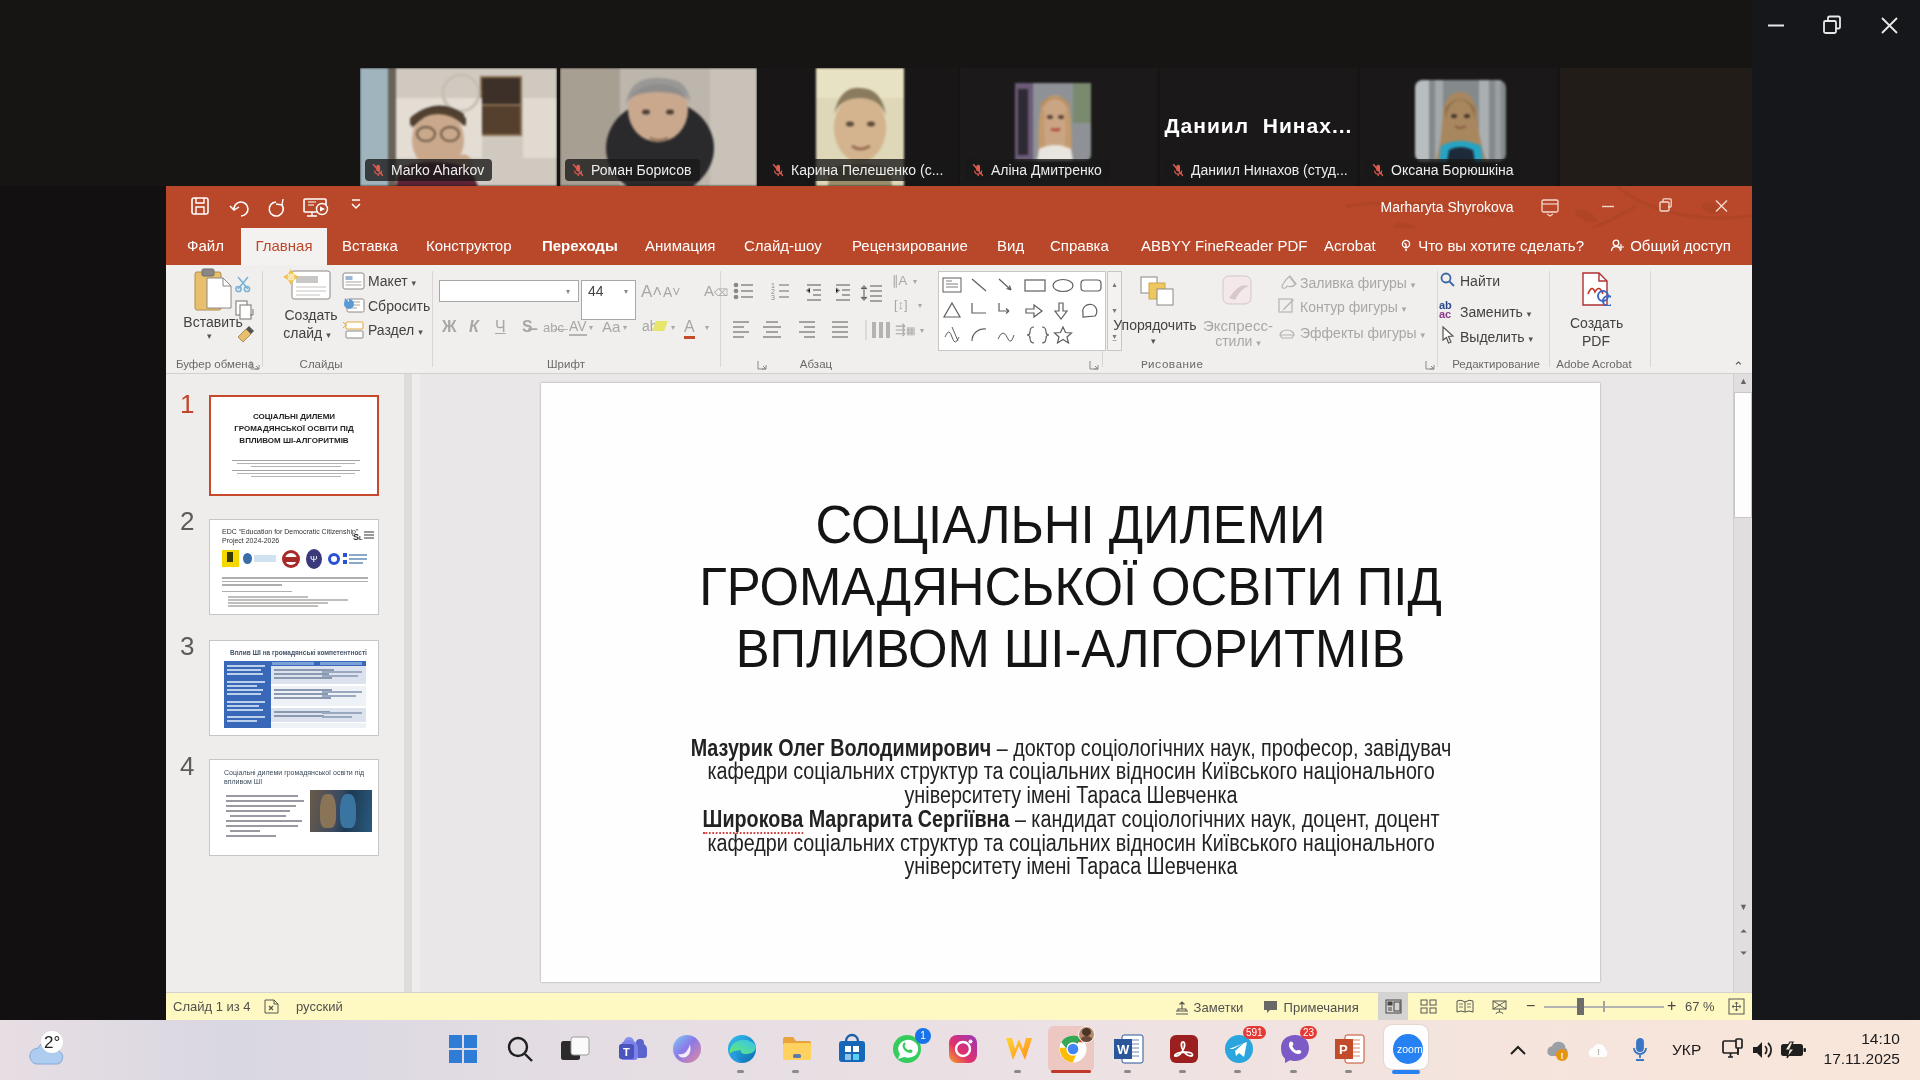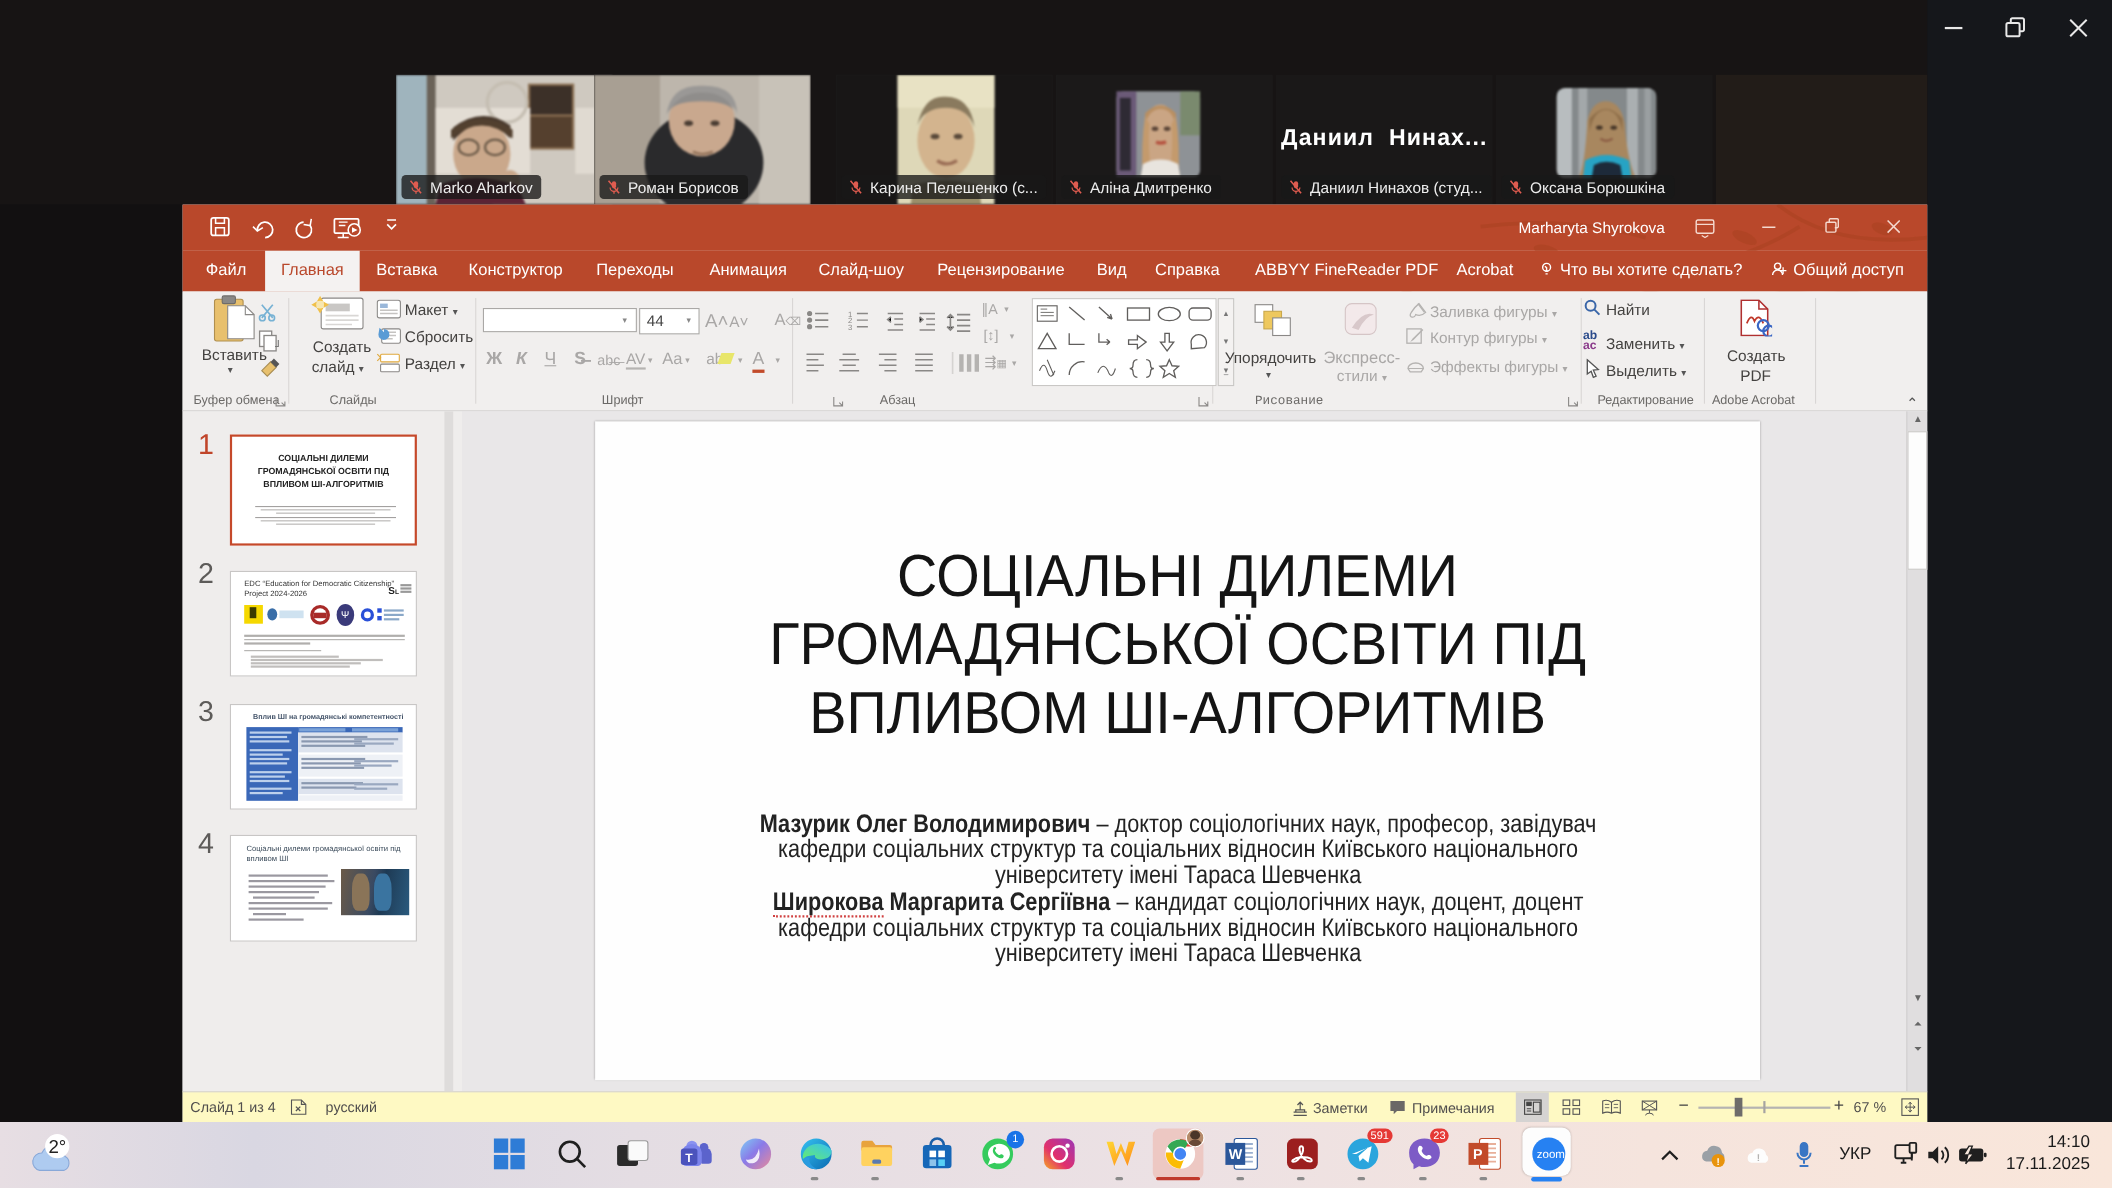--- a/index.html
+++ b/index.html
@@ -78,21 +78,21 @@
       <div class="vlabel"><svg class="micico" viewBox="0 0 16 16">
             <g fill="#e05c50">
               <rect x="6" y="2" width="4.4" height="7.5" rx="2.2"></rect>
               <path d="M3.5 8.5a4.7 4.7 0 0 0 9.4 0h-1.3a3.4 3.4 0 0 1-6.8 0Z"></path>
               <rect x="7.5" y="12.5" width="1.4" height="2.5"></rect>
             </g>
             <line x1="2.5" y1="1.5" x2="13.5" y2="14.5" stroke="#e05c50" stroke-width="1.6"></line>
           </svg>Marko Aharkov</div>
     </div>
 
-    <div class="vthumb" style="left:540px;">
+    <div class="vthumb" style="left:560px;">
       <svg width="197" height="118" viewBox="0 0 197 118" style="filter:blur(1.2px)">
         <rect width="197" height="118" fill="#bdb6ac"></rect>
         <rect x="0" y="0" width="60" height="118" fill="#a89f93"></rect>
         <rect x="150" y="0" width="47" height="118" fill="#c8c2b8"></rect>
         <ellipse cx="100" cy="80" rx="54" ry="48" fill="#2a2a2c"></ellipse>
         <ellipse cx="98" cy="42" rx="30" ry="32" fill="#c9a88e"></ellipse>
         <path d="M66 36 Q70 8 100 10 Q130 10 130 36 Q128 22 98 22 Q72 24 66 36 Z" fill="#9a9896"></path>
         <path d="M70 30 Q80 16 98 16 Q120 16 127 32 Q120 24 98 24 Q78 24 70 30 Z" fill="#8f8d8b"></path>
         <ellipse cx="86" cy="44" rx="4" ry="2.5" fill="#4a3d33"></ellipse>
         <ellipse cx="110" cy="44" rx="4" ry="2.5" fill="#4a3d33"></ellipse>
@@ -260,21 +260,21 @@
         <rect x="124" y="5" width="9" height="9" rx="1" stroke-width="1.3"></rect>
         <path d="M127 5 v-2.2 a1 1 0 0 1 1 -1 h6.2 a1 1 0 0 1 1 1 v6.2 a1 1 0 0 1 -1 1 h-2.2" stroke-width="1.3"></path>
         <path d="M180 3.5 L191 14.5 M191 3.5 L180 14.5" stroke-width="1.4"></path>
       </svg>
     </div>
     <div id="tabrow" class="abs">
       <div class="tab" style="left:21px;">Файл</div>
       <div id="activetab">Главная</div>
       <div class="tab" style="left:176px;">Вставка</div>
       <div class="tab" style="left:260px;">Конструктор</div>
-      <div class="tab" style="left:376px;">Переходы</div>
+      <div class="tab" style="left:376px;font-weight:bold;">Переходы</div>
       <div class="tab" style="left:479px;">Анимация</div>
       <div class="tab" style="left:578px;">Слайд-шоу</div>
       <div class="tab" style="left:686px;">Рецензирование</div>
       <div class="tab" style="left:831px;">Вид</div>
       <div class="tab" style="left:884px;">Справка</div>
       <div class="tab" style="left:975px;">ABBYY FineReader PDF</div>
       <div class="tab" style="left:1158px;">Acrobat</div>
       <div class="tab" style="left:1232px;">
         <svg style="vertical-align:-3px" width="16" height="16" viewBox="0 0 16 16" fill="none" stroke="#fff" stroke-width="1.3">
             <circle cx="8" cy="6" r="3.6"></circle>
@@ -354,21 +354,21 @@
           <rect x="4" y="2" width="17" height="7" rx="1" fill="#fff" stroke="#e0a93e"></rect>
           <rect x="4" y="11" width="17" height="7" rx="1" fill="#fff" stroke="#8a8886"></rect>
           <path d="M1 2 l3 3 l-3 3" fill="none" stroke="#e0a93e"></path>
         </svg>
       <div class="abs btntext" style="left:202px;top:57px;">Раздел <span style="font-size:9px;color:#555">▾</span></div>
       <div class="glabel" style="left:110px;width:90px;">Слайды</div>
 
       
       <div class="abs" style="left:273px;top:15px;width:140px;height:22px;background:#fff;border:1px solid #aaa8a6;"></div>
       <div class="abs" style="left:400px;top:22px;color:#888;font-size:8px;">▾</div>
-      <div class="abs" style="left:415px;top:15px;width:55px;height:24px;background:#fff;border:1px solid #aaa8a6;font-size:14px;color:#444;line-height:21px;padding-left:6px;">44</div>
+      <div class="abs" style="left:415px;top:15px;width:55px;height:40px;background:#fff;border:1px solid #aaa8a6;font-size:14px;color:#444;line-height:21px;padding-left:6px;">44</div>
       <div class="abs" style="left:458px;top:22px;color:#888;font-size:8px;">▾</div>
       <div class="abs gray" style="left:475px;top:17px;font-size:17px;">A˄</div>
       <div class="abs gray" style="left:497px;top:19px;font-size:14px;">A˅</div>
       <div class="abs gray" style="left:538px;top:17px;font-size:15px;">A<span style="font-size:10px">⌫</span></div>
       <div class="abs gray" style="left:276px;top:53px;font-size:16px;font-weight:bold;">Ж</div>
       <div class="abs gray" style="left:303px;top:53px;font-size:16px;font-style:italic;font-weight:bold;">К</div>
       <div class="abs gray" style="left:329px;top:53px;font-size:16px;text-decoration:underline;">Ч</div>
       <div class="abs gray" style="left:356px;top:53px;font-size:16px;font-weight:bold;">S̶</div>
       <div class="abs gray" style="left:377px;top:55px;font-size:13px;">ab̶c̶</div>
       <div class="abs gray" style="left:403px;top:53px;font-size:14px;border-bottom:2px solid #b5b3b1;">AV</div>

